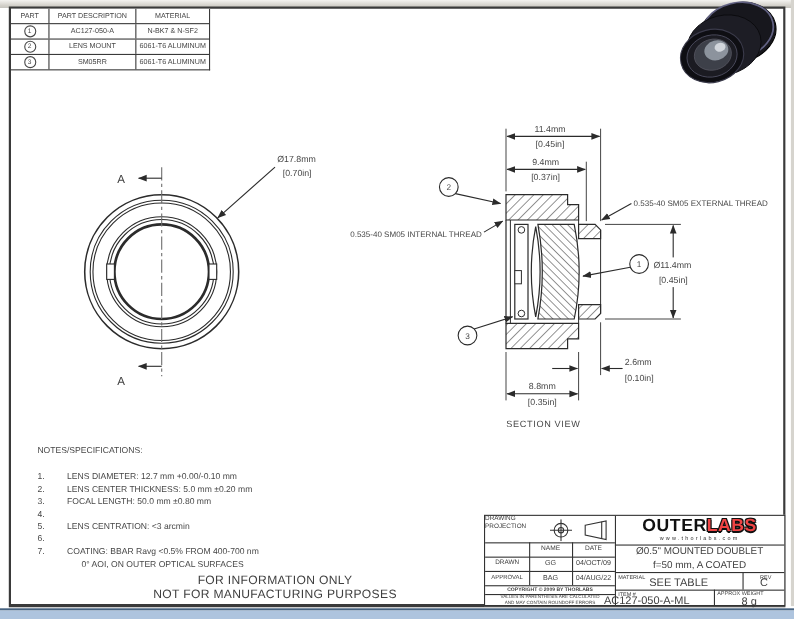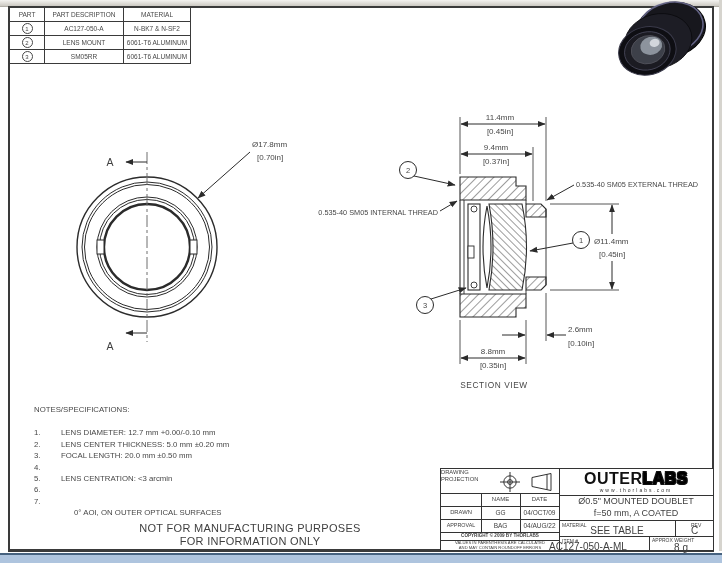--- a/index.html
+++ b/index.html
@@ -34,21 +34,21 @@
   
   #tb{left:440px;top:468px;width:272px;height:81px;border:1px solid #333;background:#fff;color:#3f3f3f;}
   #tb .line{position:absolute;background:#333;}
   #tb .lbl{position:absolute;font-size:5px;}
   #tb .proj-label{left:4px;top:4px;width:52px;font-size:5.8px;line-height:6.5px;}
   #tb .hdr{position:absolute;font-size:6px;text-align:center;}
   #tb .cellv{position:absolute;font-size:6.5px;text-align:center;}
   #tb .copyright{position:absolute;left:0;top:64px;width:118px;text-align:center;font-size:4.6px;font-weight:bold;}
   #tb .disclaimer{position:absolute;left:0;top:72px;width:118px;text-align:center;font-size:4.2px;line-height:4.6px;}
   #tb .logo{position:absolute;left:118px;top:1px;width:154px;text-align:center;font-size:16px;font-weight:bold;letter-spacing:0.5px;color:#111;}
-  #tb .logo .labs{color:#000000;text-shadow:-1px -1px 0 #111,1px -1px 0 #111,-1px 1px 0 #111,1px 1px 0 #111,0 -1.2px 0 #111,0 1.2px 0 #111;}
+  #tb .logo .labs{color:#ef4444;text-shadow:-1px -1px 0 #111,1px -1px 0 #111,-1px 1px 0 #111,1px 1px 0 #111,0 -1.2px 0 #111,0 1.2px 0 #111;}
   #tb .website{position:absolute;left:118px;top:18px;width:154px;text-align:center;font-size:5px;letter-spacing:2px;color:#333;}
   #tb .part-title{position:absolute;left:118px;top:27px;width:154px;text-align:center;font-size:9px;line-height:11.5px;color:#3f3f3f;}
   #tb .big{font-size:10px;}
   #tb .rev-val{position:absolute;font-size:10px;}
   
   #draw{left:0;top:0;width:722px;height:563px;}
   #draw text{font-family:"Liberation Sans",sans-serif;fill:#474747;font-size:8px;}
   #draw text.lbl7{font-size:7.3px;}
   #draw text.secA{font-size:10.5px;fill:#3f3f3f;}
   #draw text.callout{font-size:7.5px;}
@@ -221,41 +221,42 @@
     <div class="note-row">
         <span class="note-num">1.</span>
         <span>LENS DIAMETER: 12.7 mm +0.00/-0.10 mm</span>
       </div>
     <div class="note-row">
         <span class="note-num">2.</span>
         <span>LENS CENTER THICKNESS: 5.0 mm ±0.20 mm</span>
       </div>
     <div class="note-row">
         <span class="note-num">3.</span>
-        <span>FOCAL LENGTH: 20.0 mm  ±0.50 mm</span>
+        <span>FOCAL LENGTH: 50.0 mm  ±0.80 mm</span>
       </div>
     <div class="note-row">
         <span class="note-num">4.</span>
       </div>
     <div class="note-row">
         <span class="note-num">5.</span>
         <span>LENS CENTRATION: &lt;3 arcmin</span>
       </div>
     <div class="note-row">
         <span class="note-num">6.</span>
       </div>
     <div class="note-row">
         <span class="note-num">7.</span>
+        <span>COATING: BBAR Ravg &lt;0.5% FROM 400-700 nm</span>
       </div>
     <div class="note-cont">0° AOI, ON OUTER OPTICAL SURFACES</div>
   </div>
 
   <div class="abs" id="stamp">
+    <div>FOR INFORMATION ONLY</div>
     <div>NOT FOR MANUFACTURING PURPOSES</div>
-    <div>FOR INFORMATION ONLY</div>
   </div>
 
   <div class="abs" id="tb">
 
     <div class="line" style="left:118px;top:0;width:1px;height:81px;"></div>
     <div class="line" style="left:0;top:24px;width:118px;height:1px;"></div>
     <div class="line" style="left:0;top:37px;width:118px;height:1px;"></div>
     <div class="line" style="left:0;top:50px;width:118px;height:1px;"></div>
     <div class="line" style="left:0;top:63px;width:118px;height:1px;"></div>
     <div class="line" style="left:0;top:71px;width:118px;height:1px;"></div>

